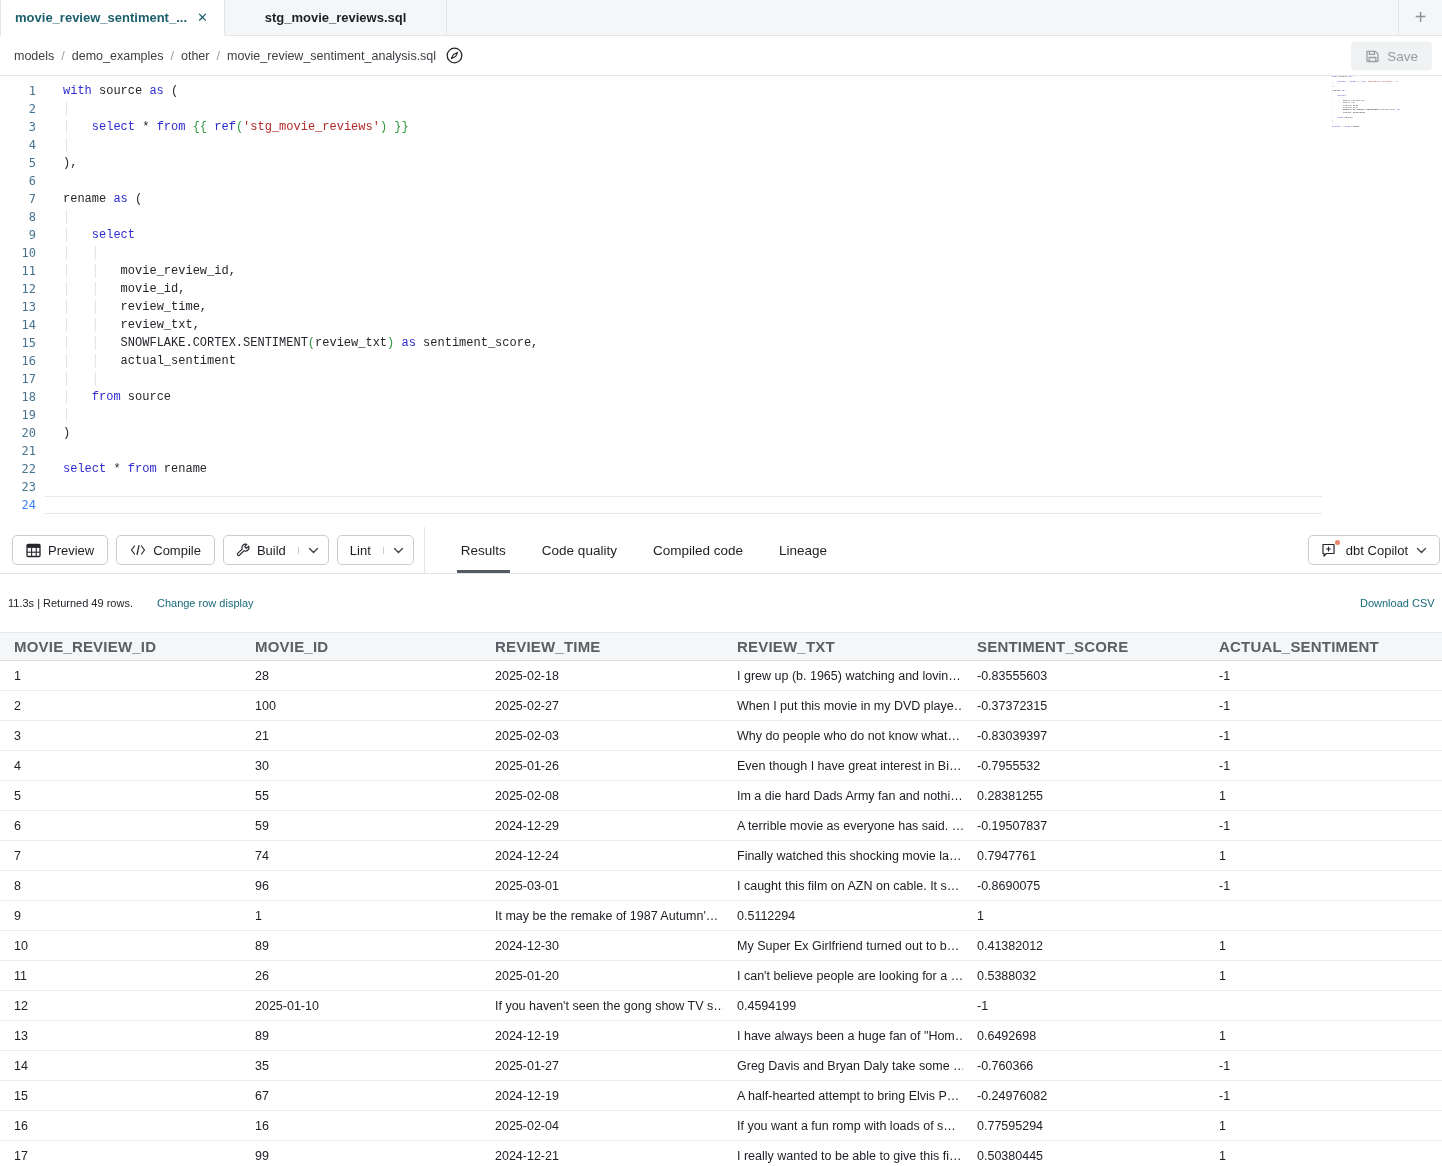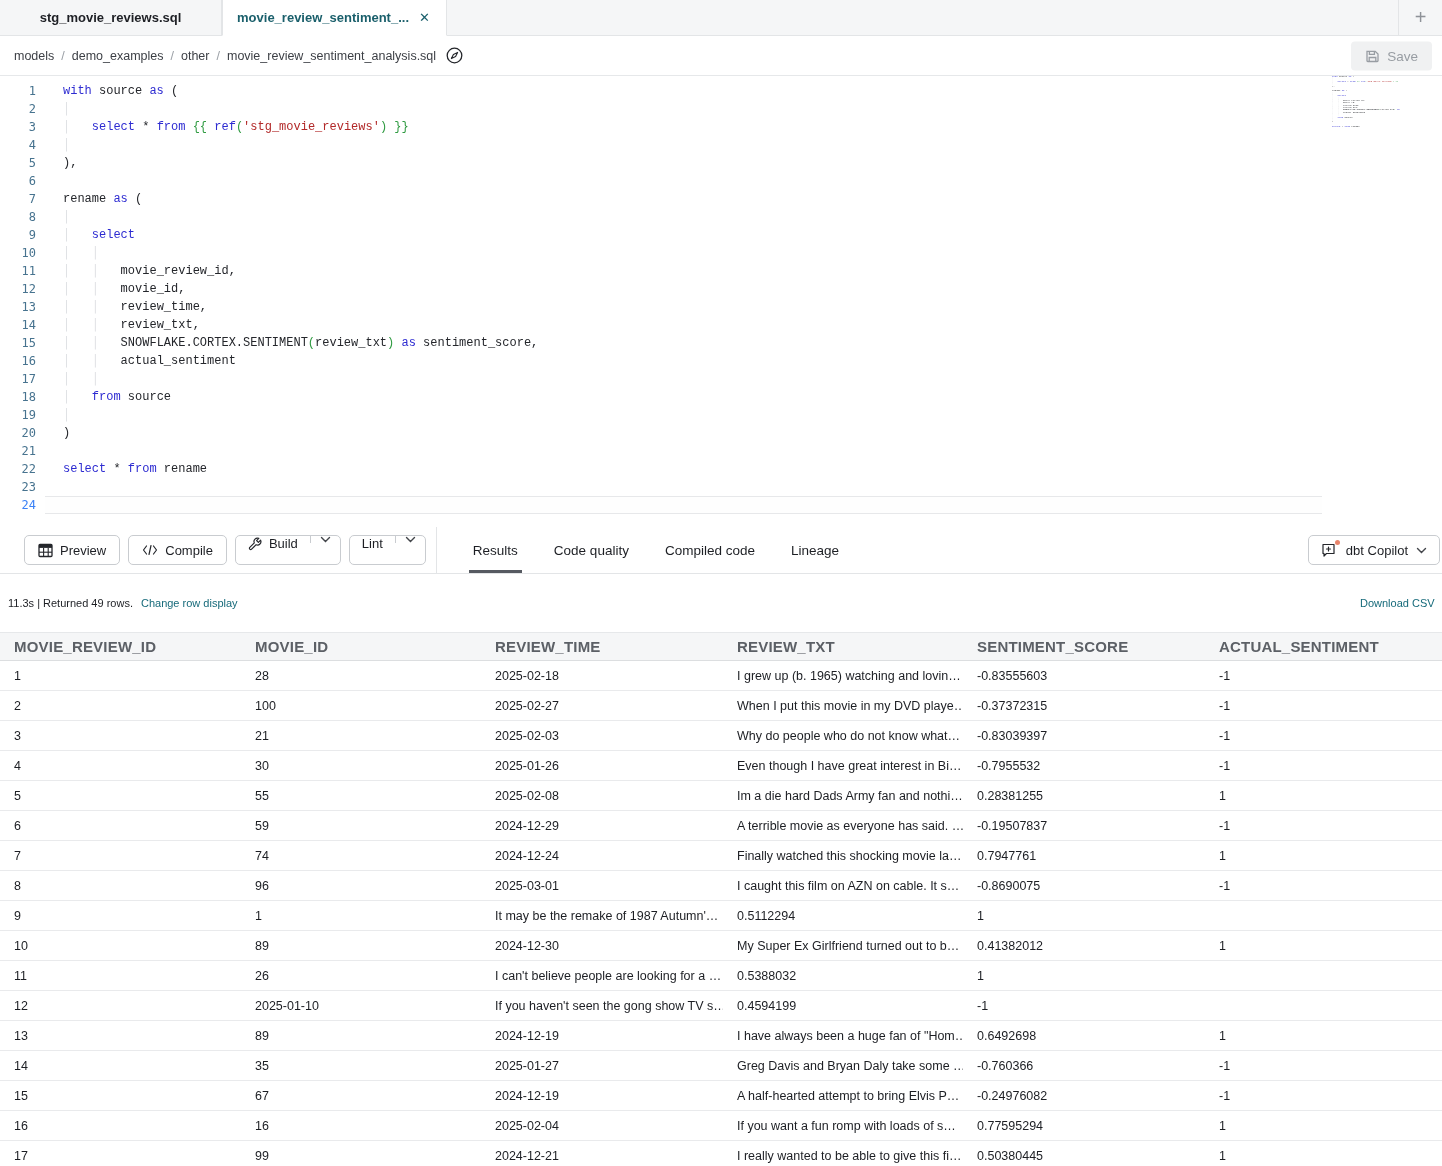--- a/index.html
+++ b/index.html
@@ -51,26 +51,26 @@
   .tk-gd { color:#dcdee2; }
   .cursor { display:inline-block; width:1.5px; height:13px; background:#111;
     vertical-align:middle; margin-top:-2px; }
   .minimap { position:absolute; top:0; right:42px; width:70px; height:58px;
     overflow:hidden; pointer-events:auto; }
   .minimap .ed-line { height:2.4px; line-height:2.4px; font-size:2.3px; }
   .minimap .ed-code { padding-left:2px; }
 
   
   .toolbar { height:47px; border-bottom:1px solid #e3e5e7; display:flex;
-    align-items:center; padding-left:24px; flex:0 0 auto; position:relative; }
+    align-items:center; padding-left:12px; flex:0 0 auto; position:relative; }
   .tbtn { display:flex; align-items:center; gap:7px; background:#fff;
     border:1px solid #c9ccd0; border-radius:5px; height:30px; padding:0 13px;
     font-size:13px; color:#1d1f24; font-family:inherit; cursor:pointer; }
   .tbtn + .tbtn, .splitbtn + .tbtn, .tbtn + .splitbtn, .splitbtn + .splitbtn { margin-left:8px; }
-  .splitbtn { display:flex; align-items:flex-start; border:1px solid #c9ccd0;
+  .splitbtn { display:flex; align-items:center; border:1px solid #c9ccd0;
     border-radius:5px; height:30px; background:#fff; }
   .split-main { display:flex; align-items:center; gap:7px; padding:0 12px;
     font-size:13px; color:#1d1f24; cursor:pointer; }
   .split-arrow { display:flex; align-items:center; padding:0 9px;
     border-left:1px solid #c9ccd0; cursor:pointer; }
   .tb-divider { width:1px; align-self:stretch; background:#e3e5e7; margin-left:10px; }
   .rtabs { display:flex; align-items:stretch; height:100%; margin-left:18px; }
   .rtab { display:flex; align-items:center; padding:0 0; margin:0 18px;
     font-size:13.5px; color:#1d1f24; position:relative; cursor:pointer; }
   .rtab.active::after { content:""; position:absolute; left:-4px; right:-4px; bottom:0;
@@ -78,21 +78,21 @@
   .copilotbtn { position:absolute; right:2px; top:50%; transform:translateY(-50%);
     display:flex; align-items:center; gap:8px; background:#fff; border:1px solid #c9ccd0;
     border-radius:5px; height:30px; padding:0 12px; font-size:13px; color:#1d1f24;
     font-family:inherit; cursor:pointer; }
 
   
   .statusbar { height:58px; display:flex; align-items:center; padding:0 8px;
     flex:0 0 auto; font-size:11px; position:relative; }
   .status-text { color:#1d1f24; }
   .link { color:#166a7a; cursor:pointer; }
-  .change-link { margin-left:8px; }
+  .change-link { margin-left:24px; }
   .download-link { position:absolute; left:1360px; white-space:nowrap; }
 
   
   .grid { flex:1 1 auto; overflow:hidden; }
   .grid-header, .grid-row { display:grid;
     grid-template-columns:241px 240px 242px 240px 242px 1fr; }
   .grid-header { background:#f5f6f7; border-top:1px solid #e6e8ea;
     border-bottom:1px solid #dcdee0; height:29px; }
   .grid-header .cell { font-size:15px; font-weight:700; color:#5c6066;
     letter-spacing:0.2px; display:flex; align-items:center; }
@@ -102,26 +102,26 @@
   .cell .expand { margin-left:7px; flex:0 0 auto; display:flex; align-items:center; cursor:pointer; }
 
   svg { display:block; }
 </style>
 </head>
 <body>
 
 <div class="app">
 
   <div class="tabbar">
-    <div class="tab inactive">
-      <span>stg_movie_reviews.sql</span>
-    </div>
     <div class="tab active">
       <span>movie_review_sentiment_...</span>
       <span class="tab-close">✕</span>
+    </div>
+    <div class="tab inactive">
+      <span>stg_movie_reviews.sql</span>
     </div>
     <div class="tabbar-fill"></div>
     <div class="newtab">+</div>
   </div>
 
   <div class="crumbbar">
     <div class="crumbs" id="crumbs">
         <span>models</span>
         <span class="crumb-sep">/</span>
         <span>demo_examples</span>
@@ -488,20 +488,23 @@
           </div>
         </div>
         <div class="grid-row">
           <div class="cell">
             <span>11</span>
           </div>
           <div class="cell">
             <span>26</span>
           </div>
           <div class="cell">
+            <span>2025-01-20</span>
+          </div>
+          <div class="cell">
             <span>I can't believe people are looking for a …</span>
           </div>
           <div class="cell">
             <span>0.5388032</span>
           </div>
           <div class="cell">
             <span>1</span>
           </div>
         </div>
         <div class="grid-row">

